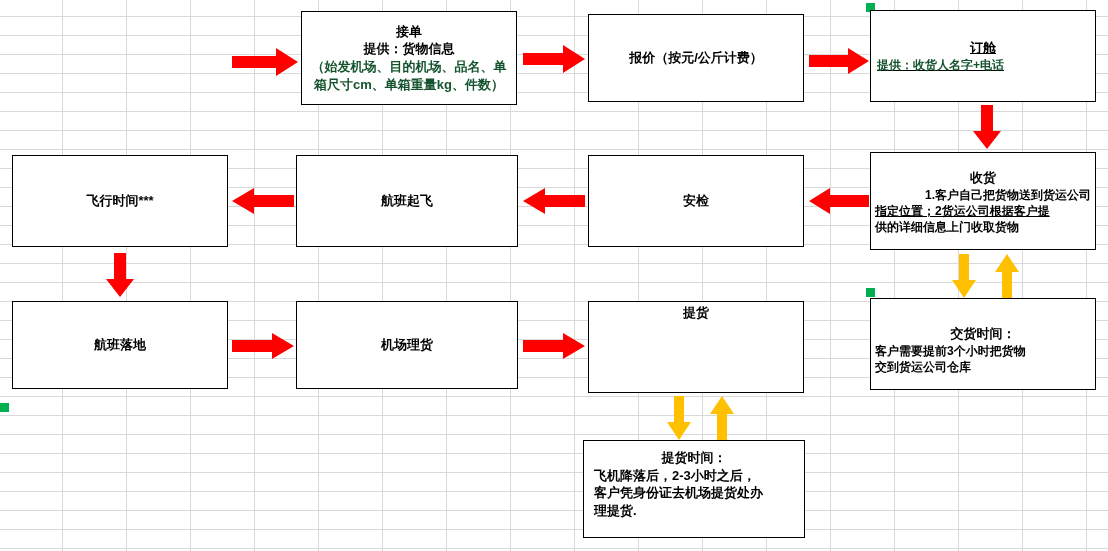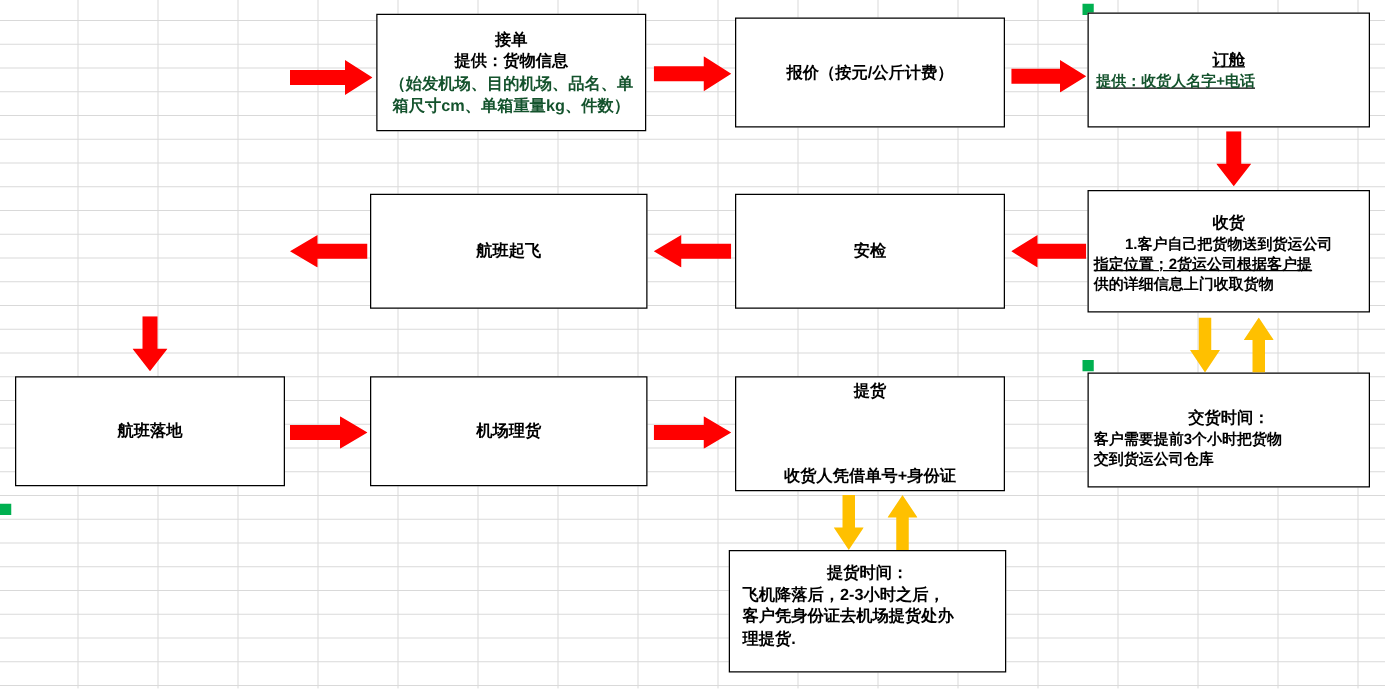--- a/index.html
+++ b/index.html
@@ -78,47 +78,49 @@
 
   <div class="box" style="left:588px; top:14px; width:216px; height:88px;">
     <span class="ln">报价（按元/公斤计费）</span>
   </div>
 
   <div class="box" style="left:870px; top:10px; width:226px; height:92px;text-decoration:underline;">
     <span class="ln">订舱</span>
     <span class="ln small red" style="text-align:left; padding-left:4px;">提供：收货人名字+电话</span>
   </div>
 
+  <div class="box" style="left:12px; top:155px; width:216px; height:92px;">
+    <span class="ln">飞行时间***</span>
+  </div>
 
   <div class="box" style="left:296px; top:155px; width:222px; height:92px;">
     <span class="ln">航班起飞</span>
   </div>
 
   <div class="box" style="left:588px; top:155px; width:216px; height:92px;">
     <span class="ln">安检</span>
   </div>
 
   <div class="box left-align" style="left:870px; top:152px; width:226px; height:98px; align-items:stretch; justify-content:flex-start; padding-top:16px;">
     <span class="ln" style="text-align:center;">收货</span>
-    <span class="ln small" style="text-align:center;">1.客户自己把货物送到货运公司</span>
+    <span class="ln small" style="text-align:right;">1.客户自己把货物送到货运公司</span>
     <span class="ln small" style="text-align:left;text-decoration:underline;">指定位置；2货运公司根据客户提</span>
     <span class="ln small" style="text-align:left;">供的详细信息上门收取货物</span>
   </div>
 
   <div class="box" style="left:12px; top:301px; width:216px; height:88px;">
     <span class="ln">航班落地</span>
   </div>
 
   <div class="box" style="left:296px; top:301px; width:222px; height:88px;">
     <span class="ln">机场理货</span>
   </div>
 
   <div class="box" style="left:588px; top:301px; width:216px; height:92px;justify-content:space-between;">
     <span class="ln">提货</span>
-    <span class="ln">收货人凭借单号+身份证</span>
   </div>
 
   <div class="box" style="left:870px; top:298px; width:226px; height:92px; align-items:stretch; justify-content:flex-start; padding-top:26px;">
       <span class="ln" style="text-align: center;">交货时间：</span>
       <span class="ln small" style="text-align: left;">客户需要提前3个小时把货物</span>
       <span class="ln small" style="text-align: left;">交到货运公司仓库</span>
     </div>
 
   <div class="box" style="left:583px; top:440px; width:222px; height:98px; align-items:stretch; justify-content:flex-start; padding-top:8px;">
     <span class="ln" style="text-align:center;">提货时间：</span>

